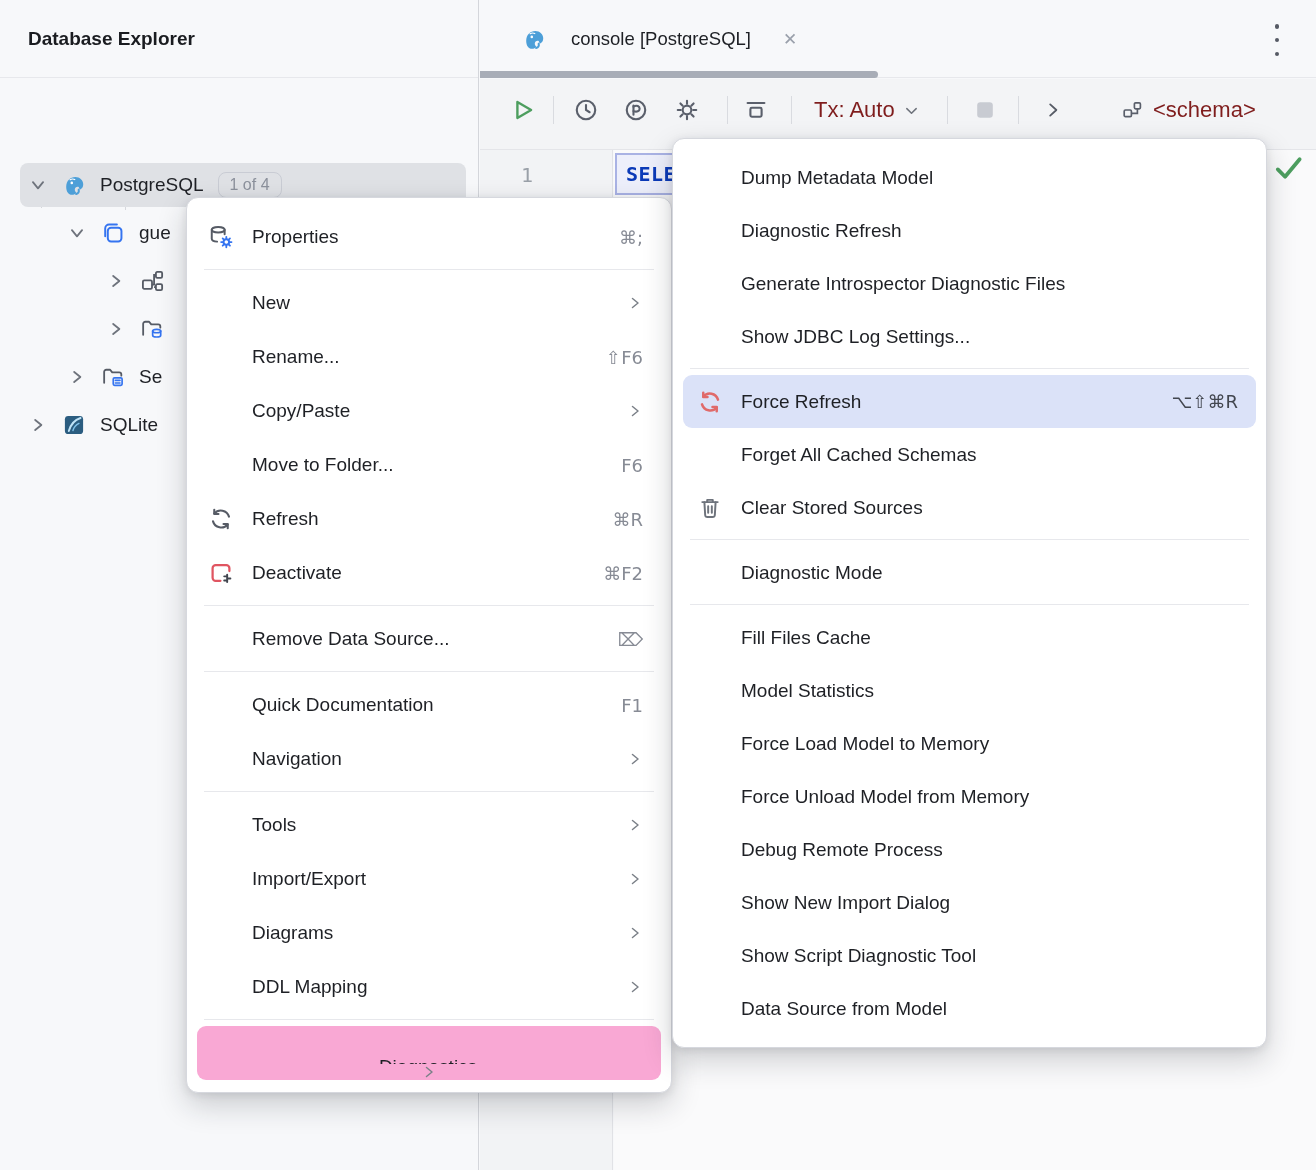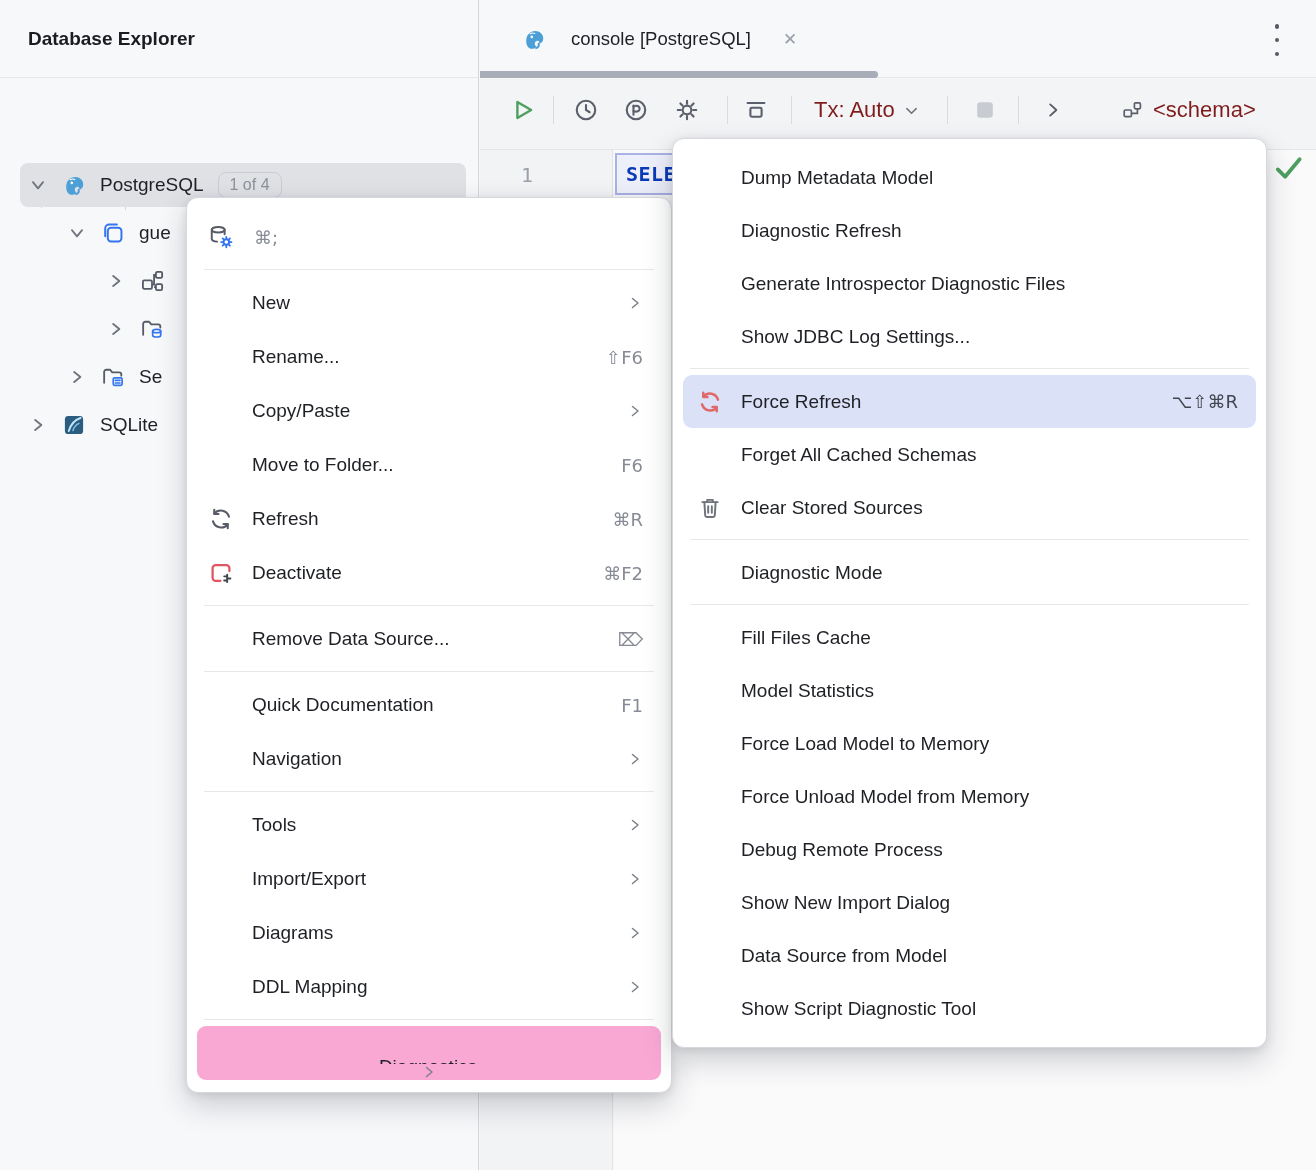--- a/index.html
+++ b/index.html
@@ -315,20 +315,21 @@
   <div class="menu" id="context-menu">
       <div class="menu-item">
         <span class="mi-icon">
           <svg width="28" height="28" viewBox="0 0 20 20" fill="none">
             <ellipse cx="8" cy="4.8" rx="4.6" ry="2" stroke="#565b65" stroke-width="1.4"></ellipse>
             <path d="M3.4 4.8 v6.4 c0 1 1.6 1.9 3.8 2.1 M12.6 4.8 V8" stroke="#565b65" stroke-width="1.4" stroke-linecap="round" stroke-linejoin="round"></path>
             <circle cx="13.8" cy="13.6" r="2" stroke="#3574f0" stroke-width="1.4"></circle>
             <path d="M13.8 9.9v1.5M13.8 15.8v1.5M10.1 13.6h1.5M16 13.6h1.5M11.2 11l1 1M15.4 15.2l1 1M16.4 11l-1 1M12.2 15.2l-1 1" stroke="#3574f0" stroke-width="1.3" stroke-linecap="round" stroke-linejoin="round"></path>
           </svg>
         </span>
+        <span class="mi-label">Properties</span>
         <span class="mi-shortcut">⌘;</span>
       </div>
       <div class="menu-sep"></div>
       <div class="menu-item">
         <span class="mi-icon"></span>
         <span class="mi-label">New</span>
         <span class="mi-arrow">
           <svg width="16" height="16" viewBox="0 0 16 16">
             <polyline points="5.5,3.5 11,8 5.5,12.5" fill="none" stroke="#7b8088" stroke-width="1.5" stroke-linecap="round" stroke-linejoin="round"></polyline>
           </svg>
@@ -514,21 +515,21 @@
       <div class="menu-item">
         <span class="mi-icon"></span>
         <span class="mi-label">Debug Remote Process</span>
       </div>
       <div class="menu-item">
         <span class="mi-icon"></span>
         <span class="mi-label">Show New Import Dialog</span>
       </div>
       <div class="menu-item">
         <span class="mi-icon"></span>
+        <span class="mi-label">Show Script Diagnostic Tool</span>
+      </div>
+      <div class="menu-item">
+        <span class="mi-icon"></span>
         <span class="mi-label">Data Source from Model</span>
       </div>
-      <div class="menu-item">
-        <span class="mi-icon"></span>
-        <span class="mi-label">Show Script Diagnostic Tool</span>
-      </div>
     </div>
 
 </div>
 
 </body></html>

